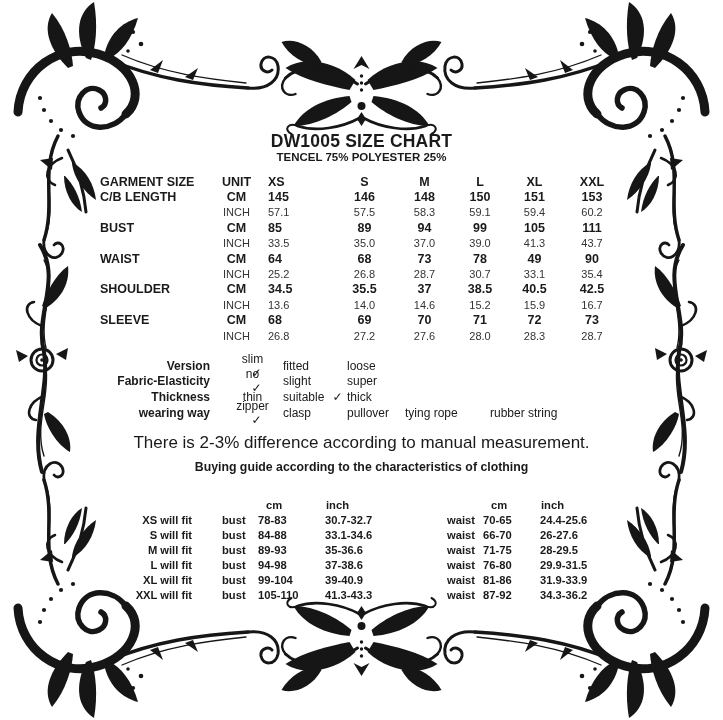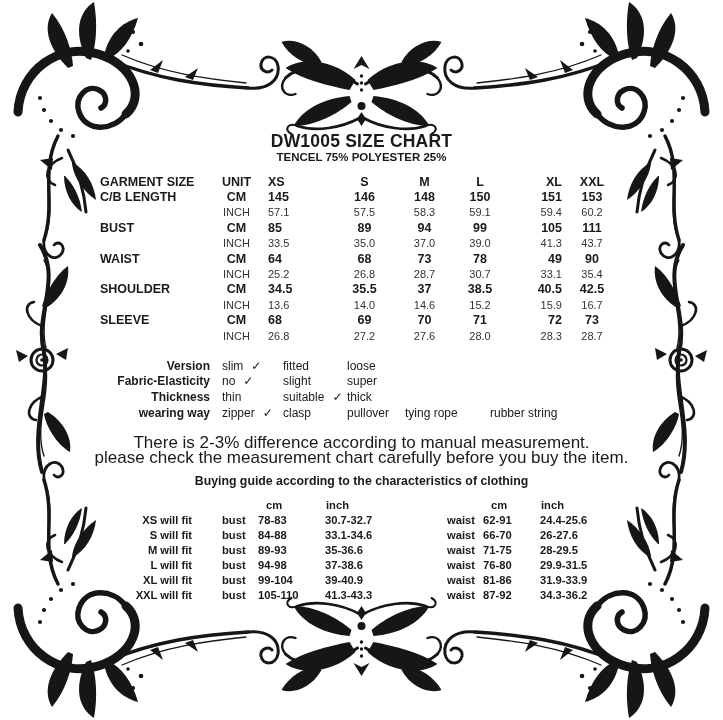--- a/index.html
+++ b/index.html
@@ -27,29 +27,29 @@
   .size-table { position:absolute; left:100px; top:174px; }
   .trow { display:flex; height:15.4px; align-items:center; white-space:nowrap; }
   .r-bold { font-weight:700; font-size:12.5px; }
   .r-inch { font-weight:400; font-size:11px; color:#333; }
   .c0 { width:105px; text-align:left; }
   .c1 { width:63px; text-align:center; }
   .v0 { width:65px; }
   .v1 { width:63px; text-align:center; }
   .v2 { width:57px; text-align:center; }
   .v3 { width:54px; text-align:center; }
-  .v4 { width:55px; text-align:right; }
+  .v4 { width:55px; text-align:center; }
   .v5 { width:60px; text-align:center; }
 
   
   .features { position:absolute; left:0; top:358px; font-size:12px; }
   .frow { display:flex; height:15.6px; align-items:center; white-space:nowrap; }
   .flabel { width:210px; text-align:right; font-weight:700; padding-right:12px; box-sizing:content-box; }
   .fcell { display:flex; align-items:center; }
-  .fo0 { width:61px; } .fo1 { width:64px; } .fo2 { width:58px; }
+  .fo0 { width:61px;flex-direction:column; } .fo1 { width:64px; } .fo2 { width:58px; }
   .fo3 { width:85px; } .fo4 { width:115px; }
   .check { margin-left:8px; font-size:12px; color:#1a1a1a; }
 
   
   .notes { position:absolute; left:0; right:0; top:436px; text-align:center; }
   .nline { font-size:17px; height:14.6px; line-height:14.6px; }
   .nhead { font-size:12.3px; font-weight:700; height:16px; line-height:16px; margin-top:8px; }
 
   
   .guide { position:absolute; left:104px; top:498px; font-size:11.2px; font-weight:700; }
@@ -324,41 +324,40 @@
           <span>tying rope</span>
         </span>
       <span class="fcell fo4">
           <span>rubber string</span>
         </span>
     </div>
   </div>
 
   <div class="notes">
     <div class="nline">There is 2-3% difference according to manual measurement.</div>
-    <div class="nline">please check the measurement chart carefully before you buy the item.</div>
     <div class="nhead">Buying guide according to the characteristics of clothing</div>
   </div>
 
   <div class="guide">
     <div class="grow">
       <span class="g-size"></span>
       <span class="g-m1"></span>
       <span class="g-cm1 pad8">cm</span>
       <span class="g-in1 pad1">inch</span>
       <span class="g-m2"></span>
       <span class="g-cm2 pad8">cm</span>
       <span class="g-in2 pad1">inch</span>
     </div>
     <div class="grow">
       <span class="g-size">XS will fit</span>
       <span class="g-m1">bust</span>
       <span class="g-cm1">78-83</span>
       <span class="g-in1">30.7-32.7</span>
       <span class="g-m2">waist</span>
-      <span class="g-cm2">62-91</span>
+      <span class="g-cm2">70-65</span>
       <span class="g-in2">24.4-25.6</span>
     </div>
     <div class="grow">
       <span class="g-size">S will fit</span>
       <span class="g-m1">bust</span>
       <span class="g-cm1">84-88</span>
       <span class="g-in1">33.1-34.6</span>
       <span class="g-m2">waist</span>
       <span class="g-cm2">66-70</span>
       <span class="g-in2">26-27.6</span>

